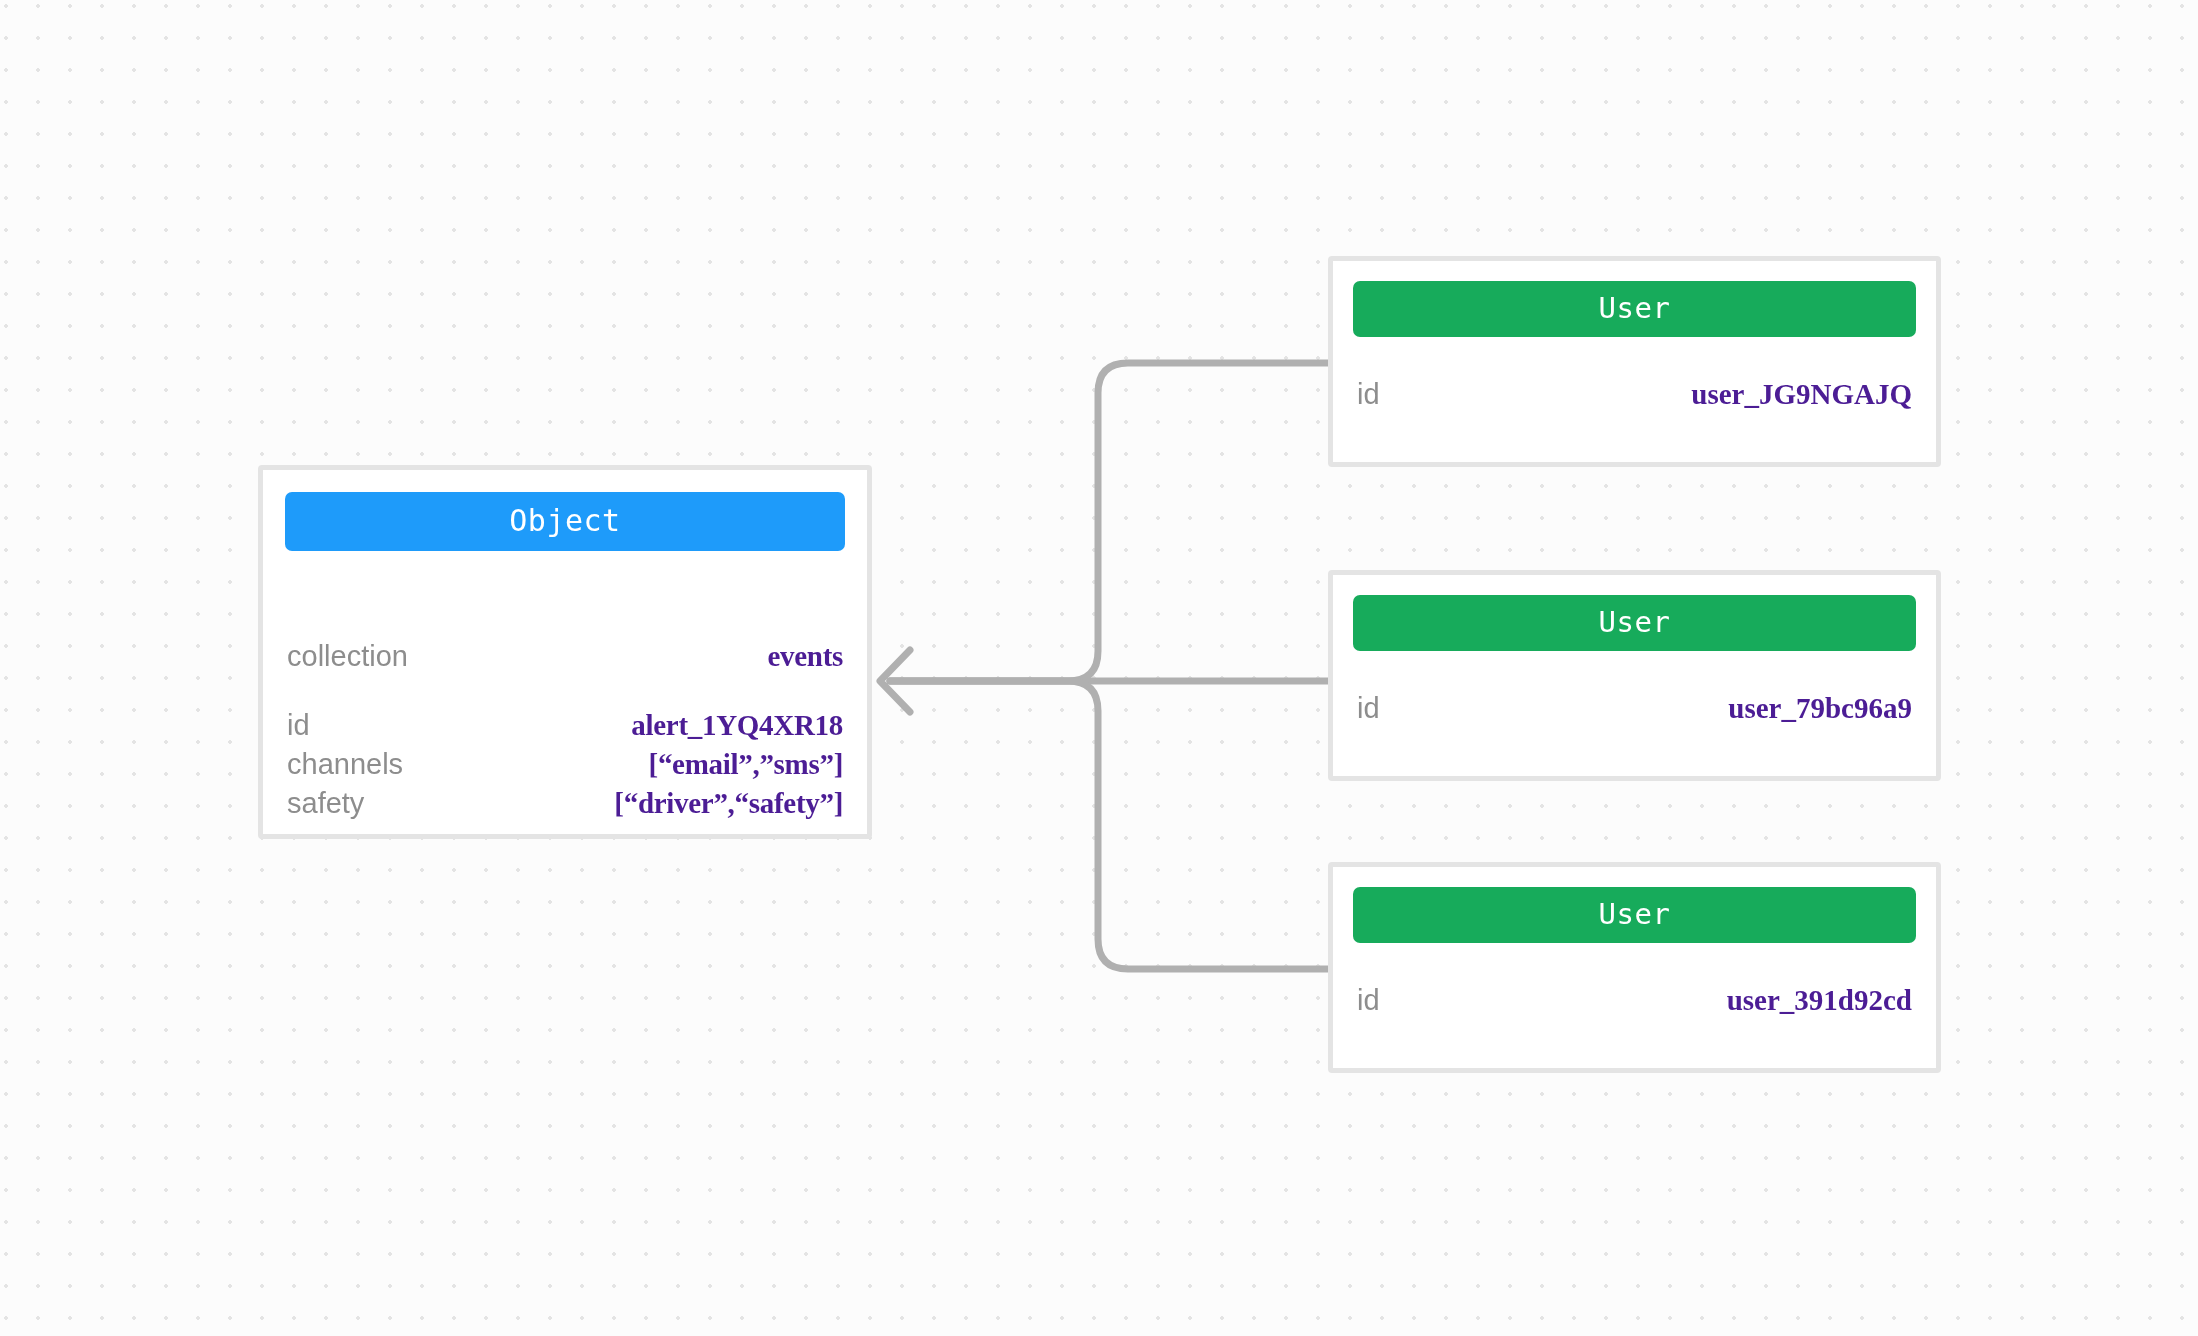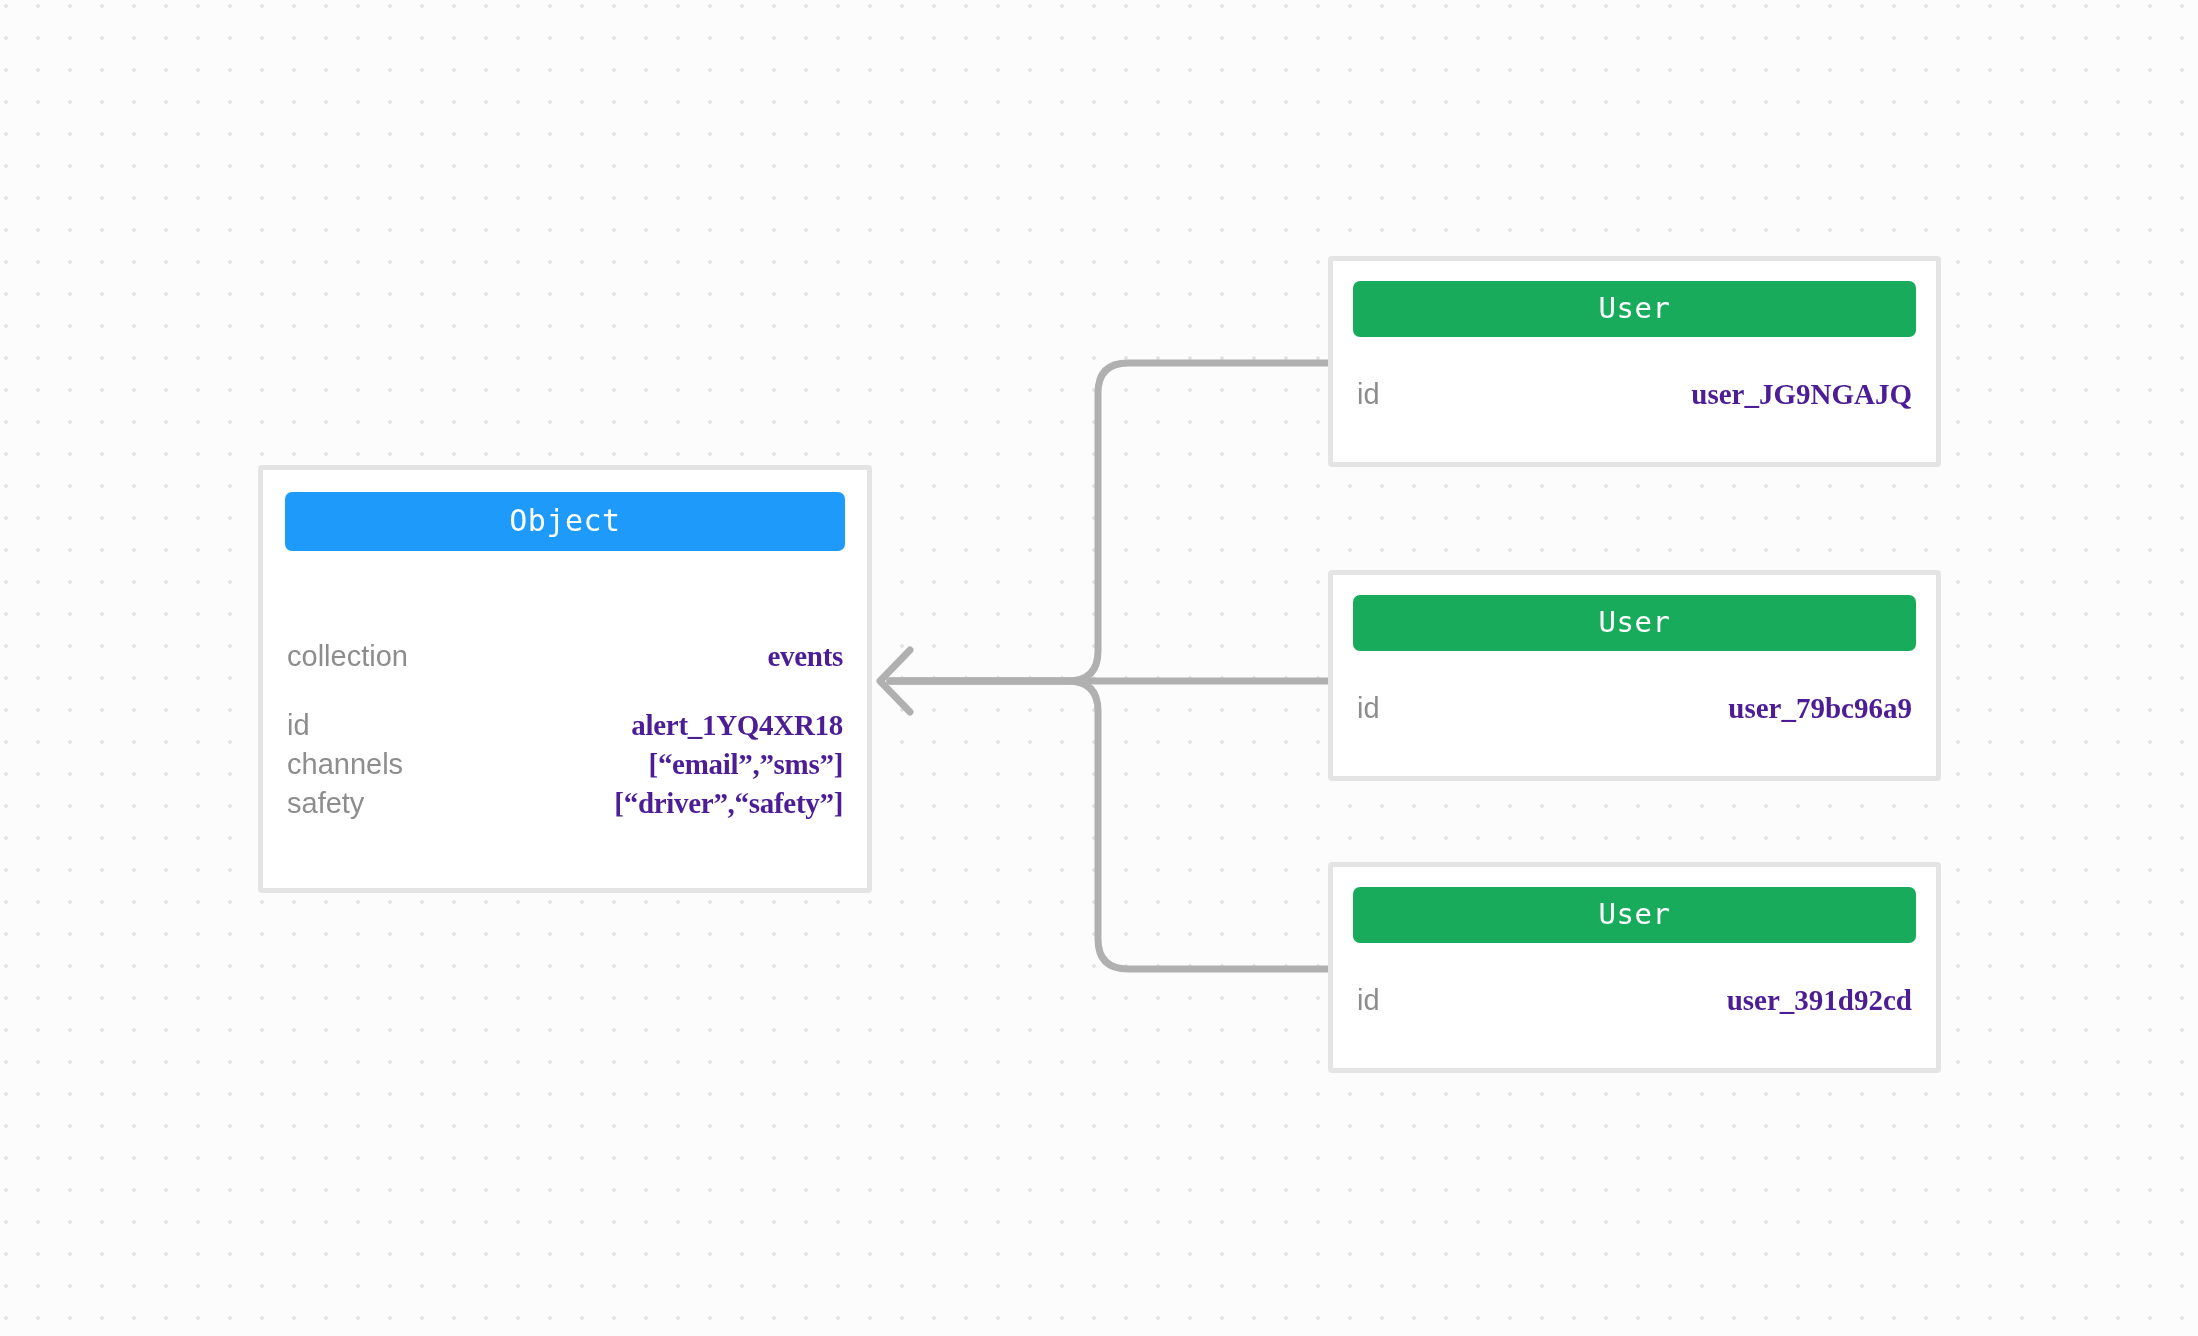--- a/index.html
+++ b/index.html
@@ -91,21 +91,21 @@
     color: #4c1d95;
     font-weight: 700;
     text-align: right;
   }
 
   
   #node-object {
     left: 258px;
     top: 465px;
     width: 614px;
-    height: 428px;
+    height: 374px;
   }
   #node-object .node-body { padding-top: 30px; }
   #node-object .field-val { letter-spacing: -0.3px; }
 
   
   .node-user {
     left: 1328px;
     width: 613px;
     height: 211px;
   }

